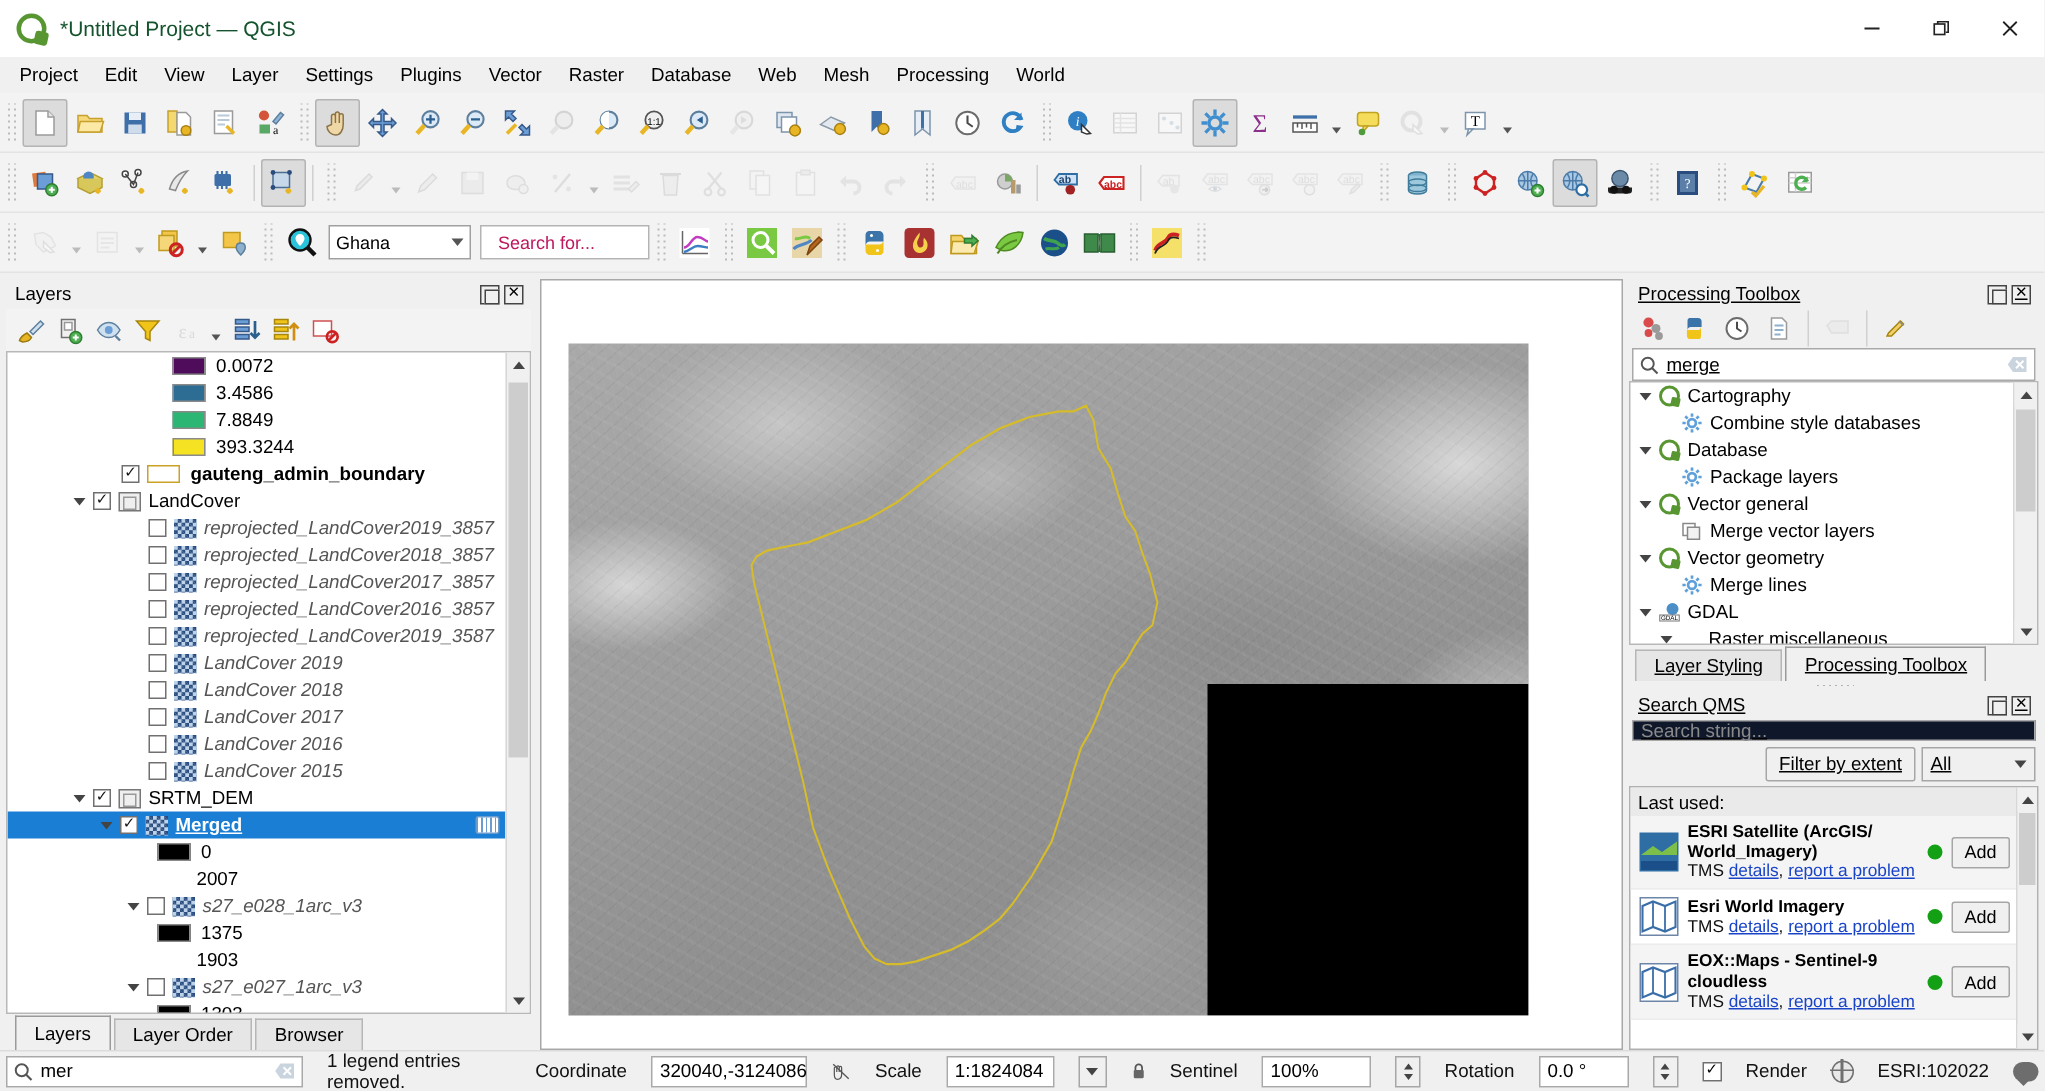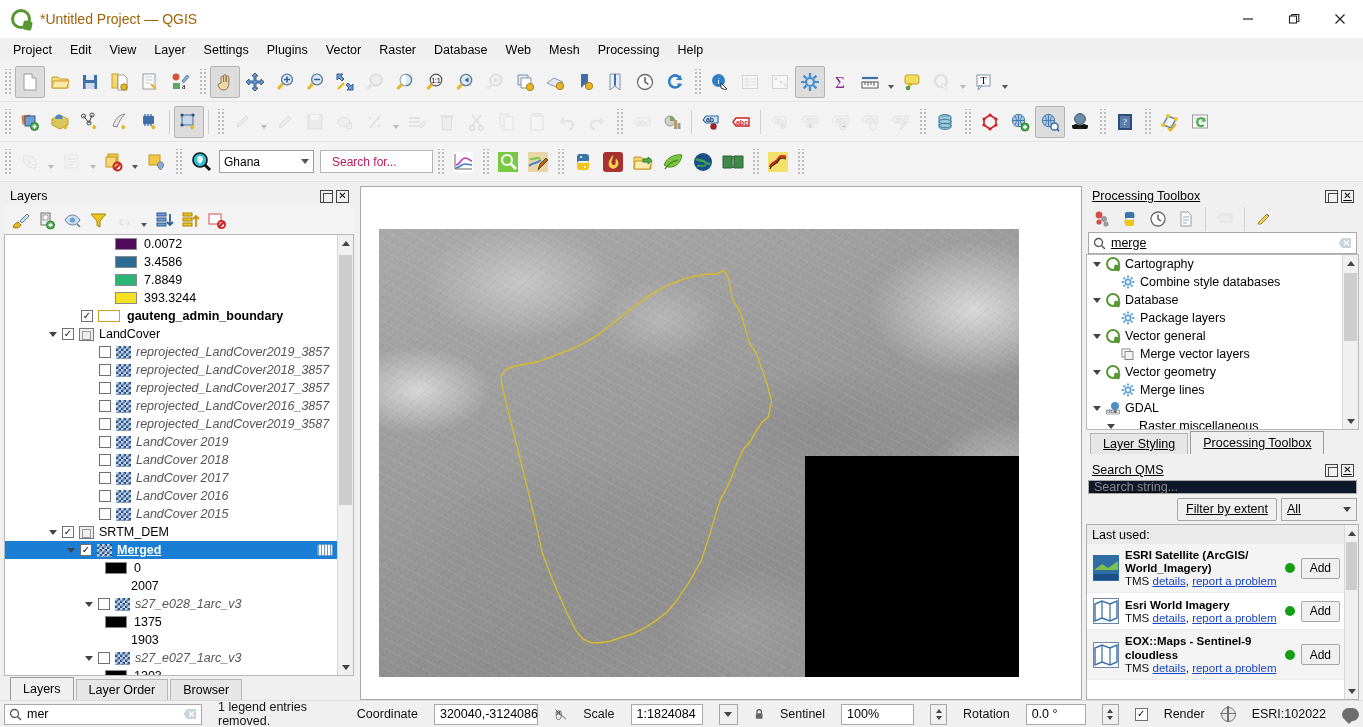--- a/index.html
+++ b/index.html
@@ -17,21 +17,21 @@
   .titlebar { height: 38px; background: #ffffff; display: flex; align-items: center; flex: none; }
   .titlebar .qgis-logo { width: 22px; height: 22px; margin-left: 10px; margin-right: 8px; position: relative; flex: none; }
   .titlebar .qgis-logo .ring {
     position: absolute; inset: 1px; border-radius: 50%;
     border: 3px solid #589632; background: #ffffff;
   }
   .titlebar .qgis-logo .tail {
     position: absolute; right: 0px; bottom: 0px; width: 9px; height: 9px;
     background: #589632; transform: rotate(12deg); border-radius: 2px;
   }
-  .titlebar .title { font-size: 14px; color: #a16207; flex: 1; }
+  .titlebar .title { font-size: 14px; color: #14532d; flex: 1; }
   .winbtns { display: flex; height: 38px; }
   .winbtn { width: 46px; height: 38px; display: flex; align-items: center; justify-content: center; font-size: 15px; color: #222; }
 
   
   .menubar { height: 24px; display: flex; align-items: center; padding-left: 4px; background: #f0f0f0; flex: none; }
   .menu-item { padding: 3px 9px; font-size: 12.5px; color: #000; }
 
   
   .toolbar-row { height: 40px; display: flex; align-items: center; background: #f3f3f3; border-bottom: 1px solid #e3e3e3; flex: none; }
   .tb-grip { width: 9px; height: 26px; margin: 0 3px; flex: none;
@@ -229,21 +229,21 @@
     <div class="menu-item">View</div>
     <div class="menu-item">Layer</div>
     <div class="menu-item">Settings</div>
     <div class="menu-item">Plugins</div>
     <div class="menu-item">Vector</div>
     <div class="menu-item">Raster</div>
     <div class="menu-item">Database</div>
     <div class="menu-item">Web</div>
     <div class="menu-item">Mesh</div>
     <div class="menu-item">Processing</div>
-    <div class="menu-item">Help</div>
+    <div class="menu-item">World</div>
   </div>
 
   <div class="toolbar-row">
     <div class="tb-grip"></div>
     <div class="tbtn active">
       <svg width="20" height="20" viewBox="0 0 20 20">
           <path d="M4 2h8l4 4v12H4z" fill="#fff" stroke="#9a9a9a"></path>
           <path d="M12 2v4h4" fill="#e8e8e8" stroke="#9a9a9a"></path>
         </svg>
     </div>

